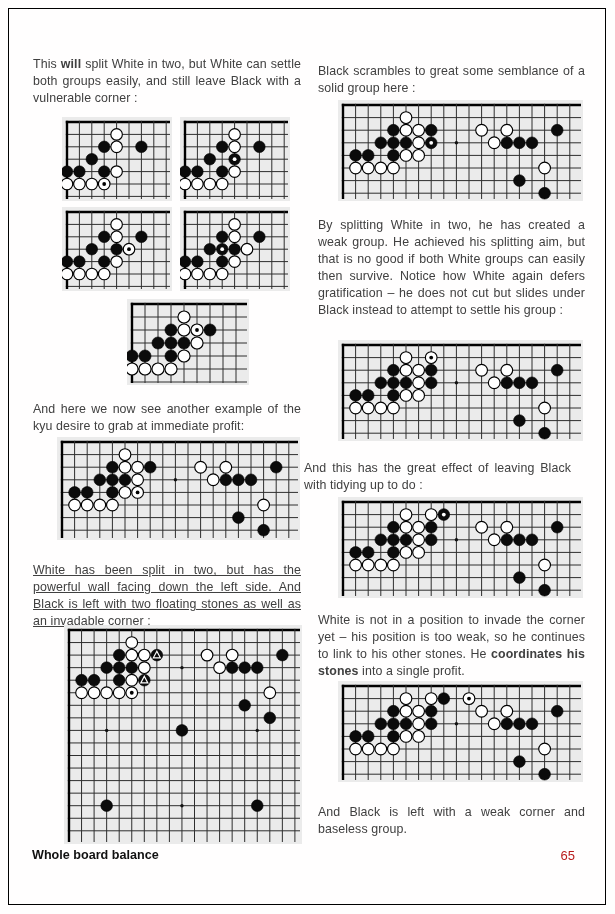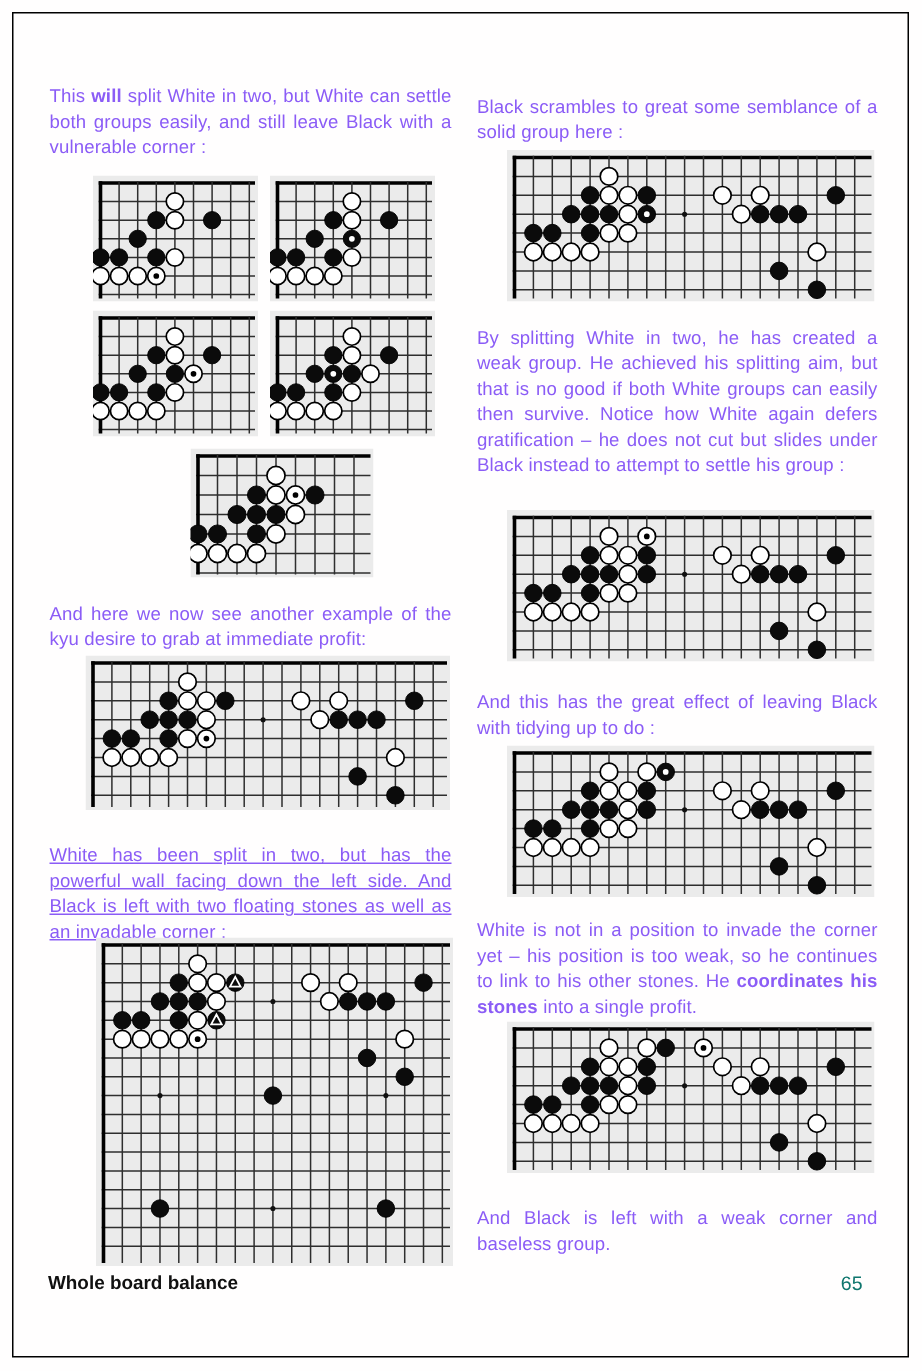--- a/index.html
+++ b/index.html
@@ -3,49 +3,49 @@
 <meta charset="utf-8">
 <style>
   html,body{margin:0;padding:0;background:#ffffff;}
   .page{
     position:relative;width:615px;height:914px;background:#fffefe;
     font-family:"Liberation Sans",sans-serif;color:#141414;overflow:hidden;
   }
   .frame{position:absolute;left:8px;top:8px;right:9px;bottom:9px;border:1.6px solid #000;}
   .para{
     position:absolute;width:268px;font-size:12.4px;line-height:16.9px;
-    text-align:justify;color:#8b5cf6;letter-spacing:.1px;
+    text-align:justify;color:#404040;letter-spacing:.1px;
   }
   .para b{font-weight:bold;}
   #lp1{left:33px;top:44px;}
   #lp2{left:33px;top:389px;}
   #lp3{left:33px;top:550px;text-decoration:underline;}
   #rp1{left:318px;top:51px;width:267px;}
   #rp2{left:318px;top:205px;width:267px;}
-  #rp3{left:318px;top:448px;width:267px;}
+  #rp3{left:304px;top:448px;width:267px;}
   #rp4{left:318px;top:600px;width:267px;}
   #rp5{left:318px;top:792px;width:267px;}
   .diagram{position:absolute;}
   #d1{left:62px;top:117px;}
   #d2{left:180px;top:117px;}
   #d3{left:62px;top:207px;}
   #d4{left:180px;top:207px;}
   #d5{left:127px;top:299px;}
   #d6{left:57px;top:437px;}
   #d7{left:64px;top:625px;}
   #r1{left:338px;top:100px;}
   #r2{left:338px;top:340px;}
   #r3{left:338px;top:497px;}
   #r4{left:338px;top:681px;}
   .footer{position:absolute;left:32px;right:40px;top:848px;height:20px;}
   .footer-title{
     position:absolute;left:0;right:0;
     font-weight:bold;font-size:12.6px;color:#111;
   }
-  .page-number{position:absolute;right:0;top:0;font-size:13px;color:#0f766e;}
+  .page-number{position:absolute;right:0;top:0;font-size:13px;color:#b91c1c;}
 </style>
 </head>
 <body>
 
 <div class="page">
   <div class="frame"></div>
 
   <p class="para" id="lp1"><span>This </span><b>will</b><span> split White in two, but White can settle both groups easily, and still leave Black with a vulnerable corner :</span></p>
 
   <div class="diagram" id="d1"><svg width="110" height="84" viewBox="0 0 110 84">

